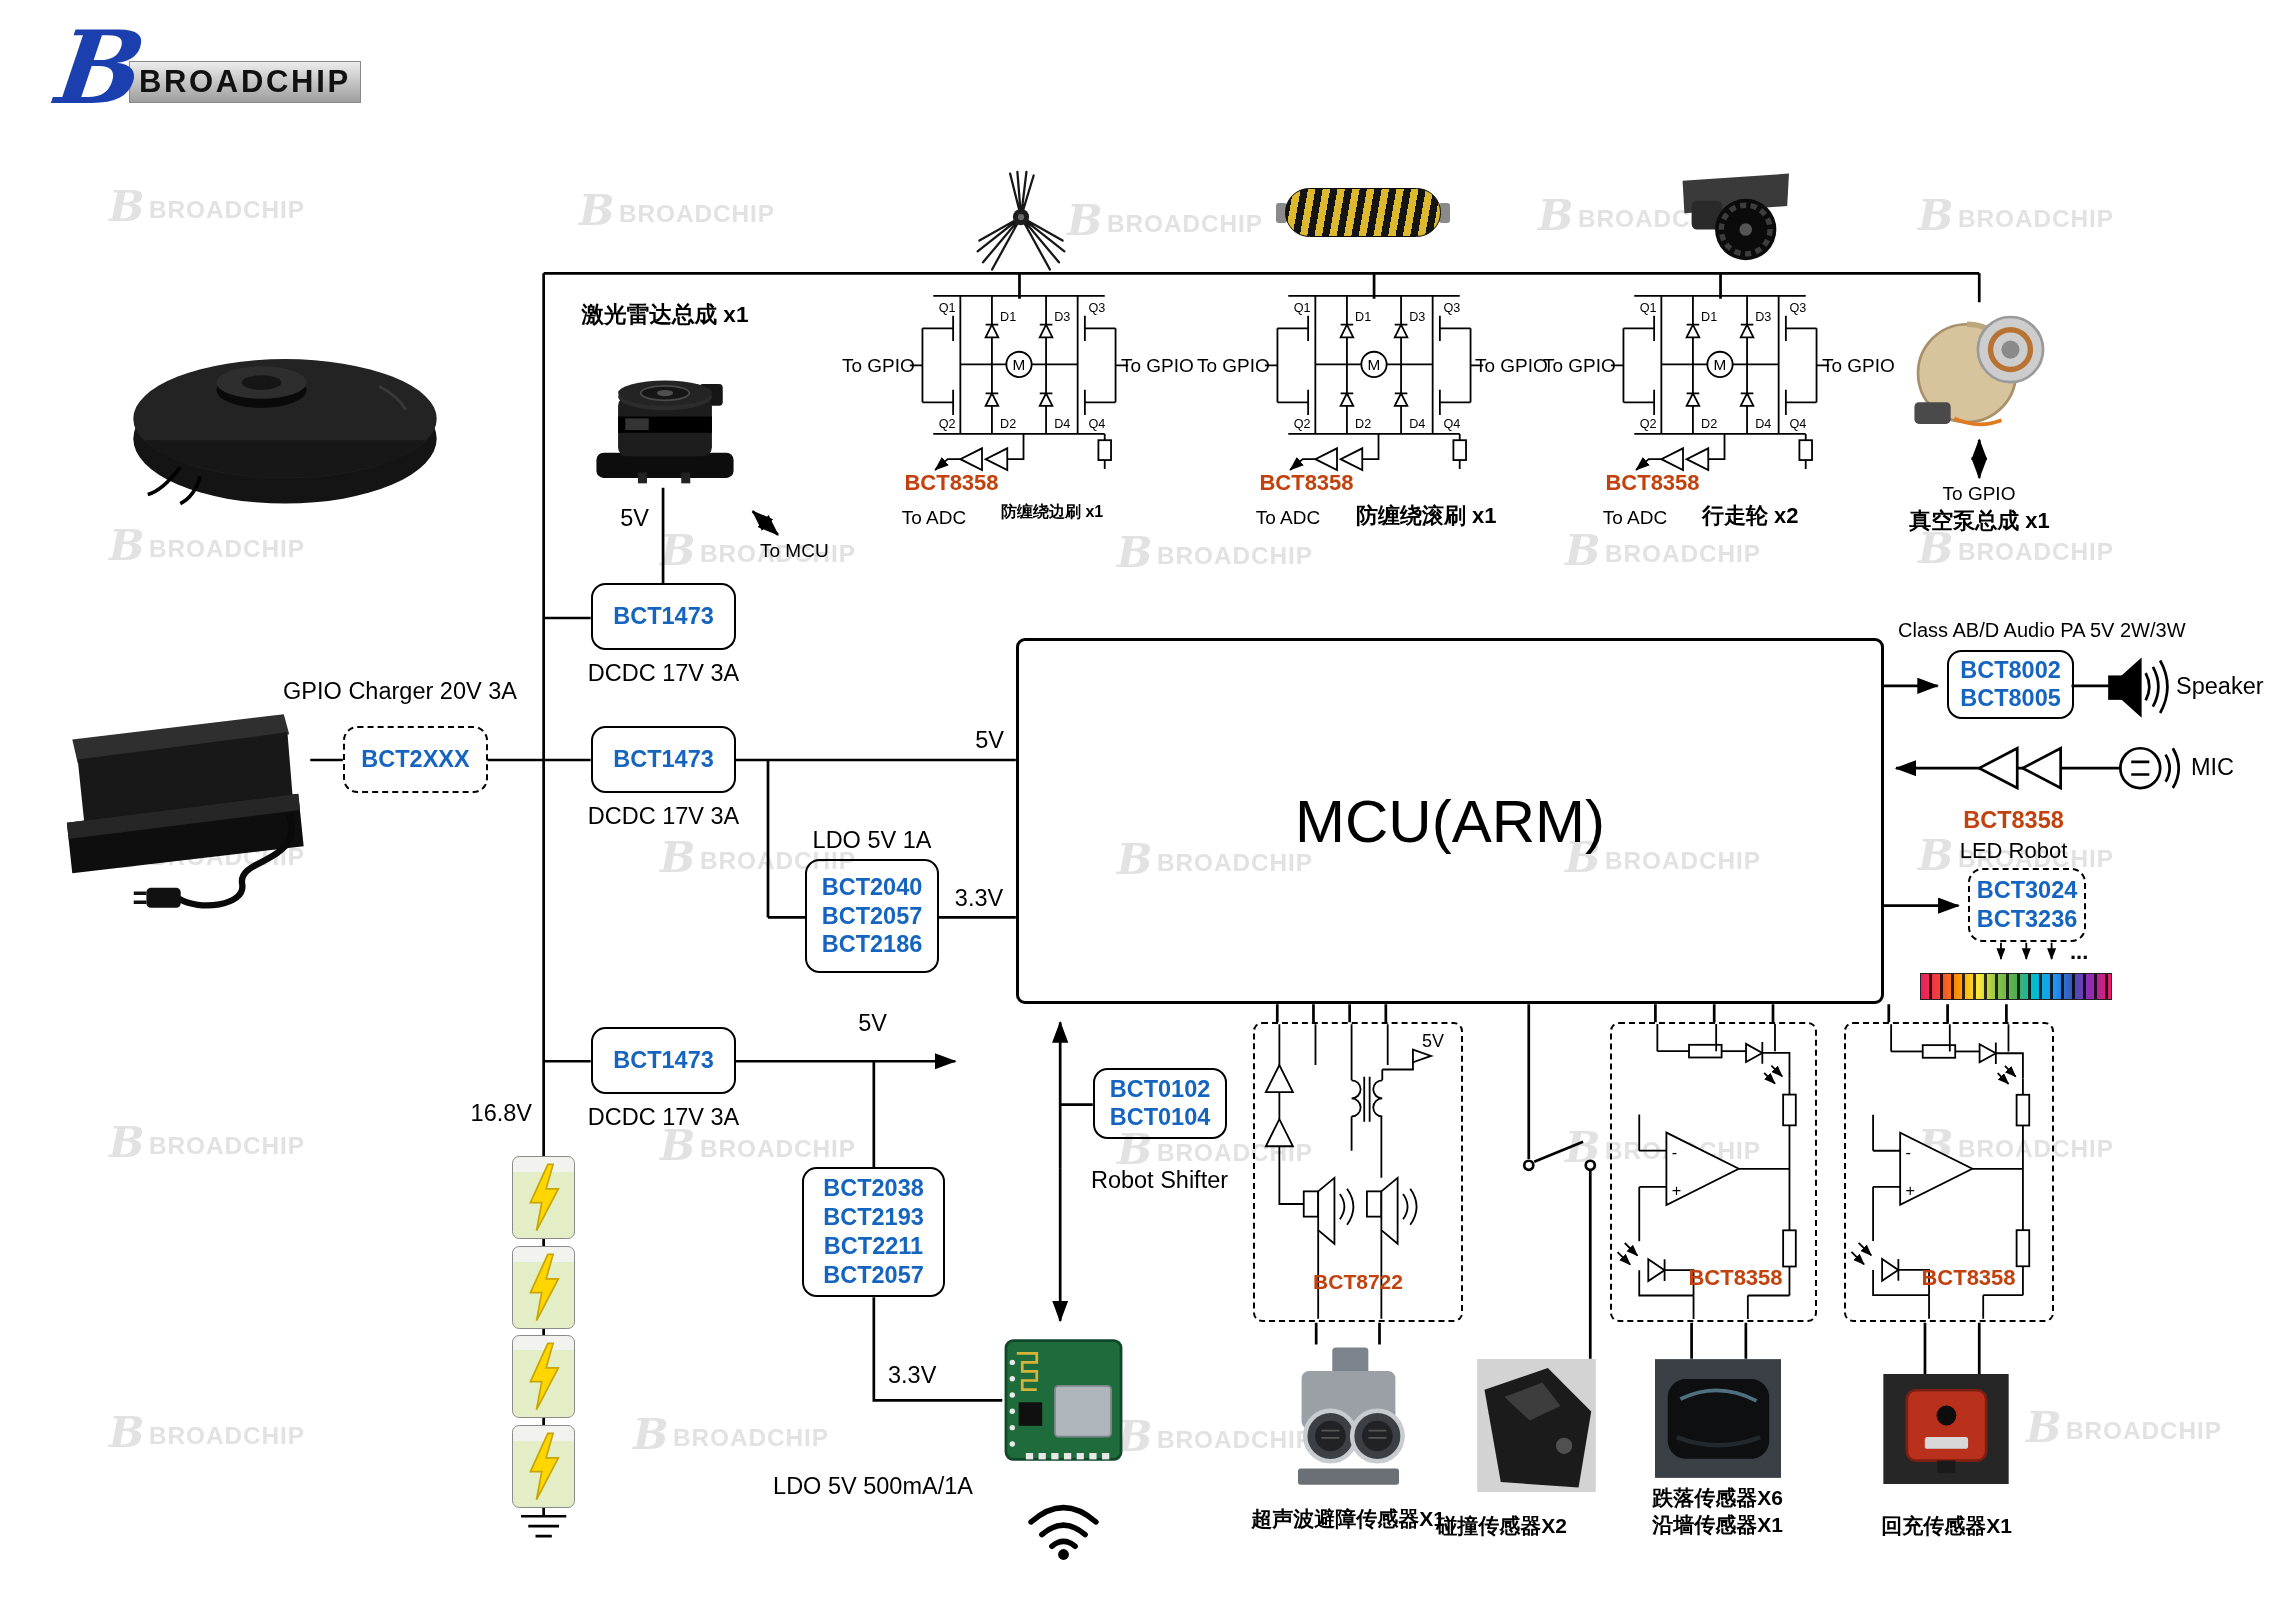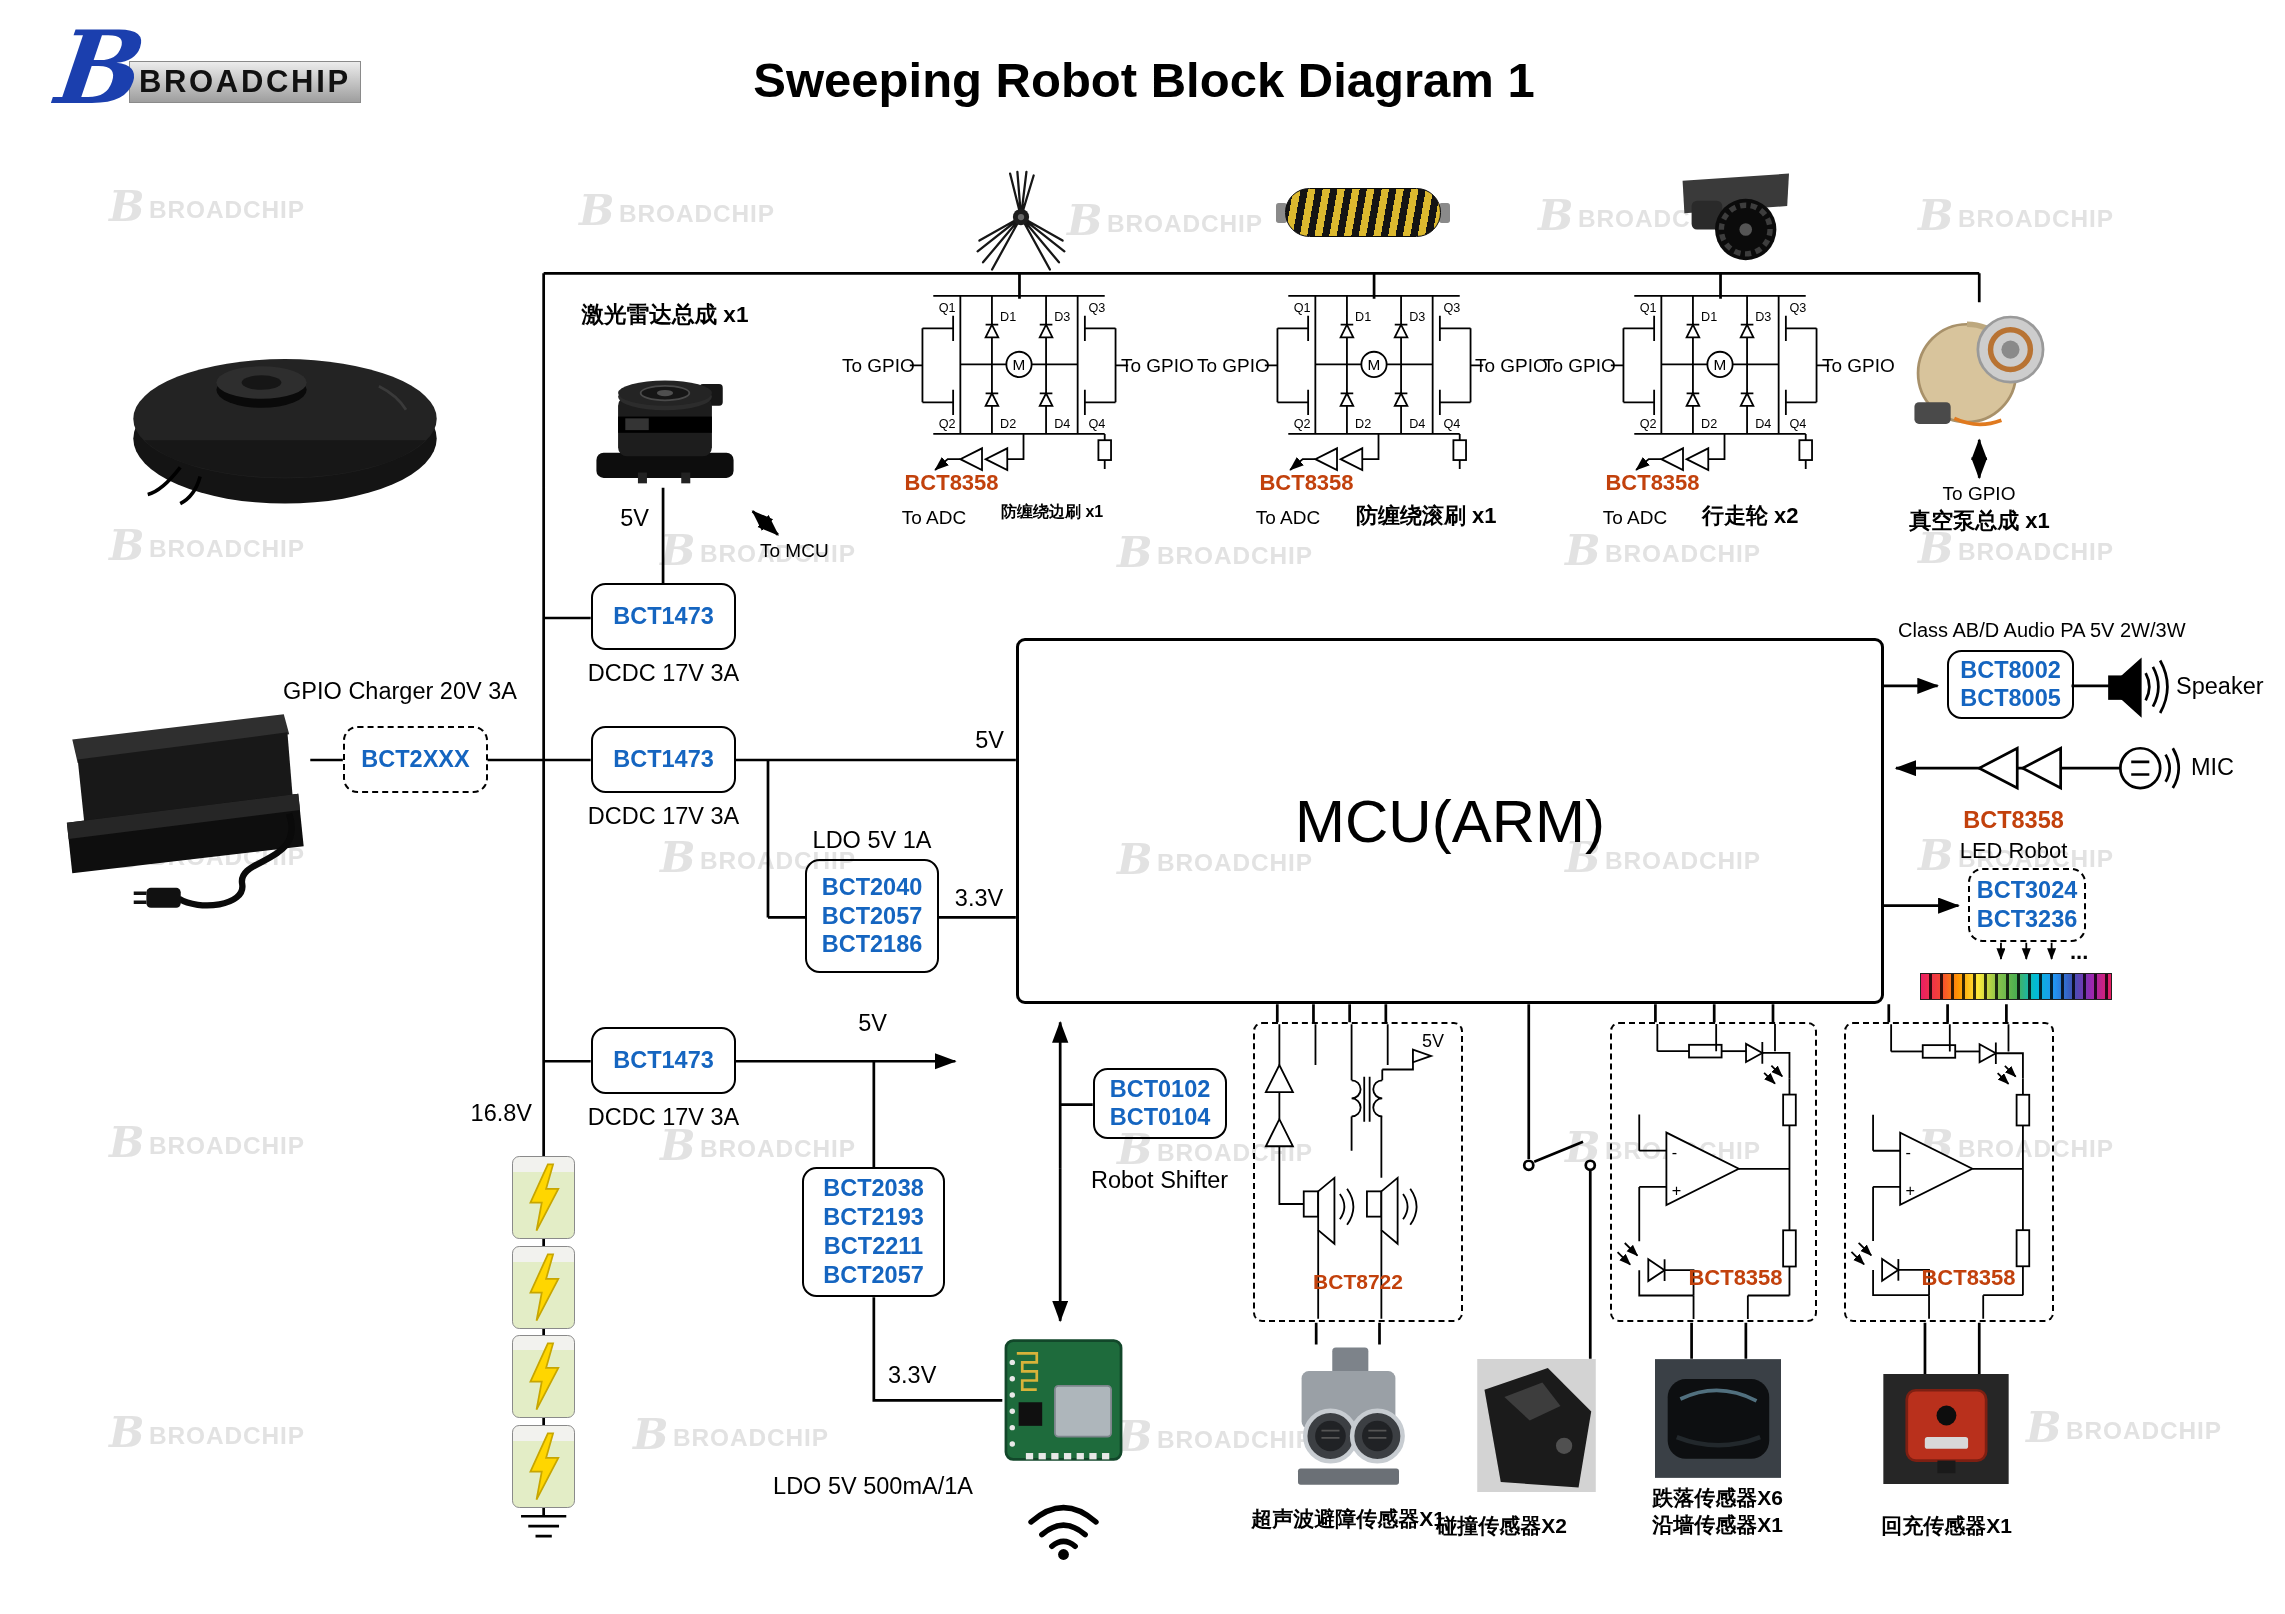--- a/index.html
+++ b/index.html
@@ -204,21 +204,20 @@
       <circle cx="2366" cy="849" r="22"></circle>
       <path d="M2356,842 H2376 M2356,856 H2376"></path>
       <path d="M2394,834 q9,15 0,30 M2402,827 q13,22 0,44"></path>
     </g>
   </svg>
 
   <div class="logo">
     <span class="logo-b">B</span>
     <span class="logo-text">BROADCHIP</span>
   </div>
-  <div class="title">Sweeping Robot Block Diagram 1</div>
 
   <div class="comp" style="left:126px;top:332px">
     <svg width="318" height="177" viewBox="0 0 352 196">
       <ellipse cx="176" cy="118" rx="168" ry="72" fill="#141414"></ellipse>
       <ellipse cx="176" cy="96" rx="168" ry="66" fill="#232323"></ellipse>
       <path d="M20,120 a168,66 0 0 0 312,0" fill="#0c0c0c" opacity=".5"></path>
       <ellipse cx="150" cy="64" rx="50" ry="20" fill="#0a0a0a"></ellipse>
       <ellipse cx="150" cy="56" rx="50" ry="18" fill="#2e2e2e"></ellipse>
       <ellipse cx="150" cy="56" rx="22" ry="8" fill="#161616"></ellipse>
       <path d="M60,150 q-20,26 -36,30 M82,160 q-6,22 -22,30" stroke="#000" stroke-width="4" fill="none"></path>

